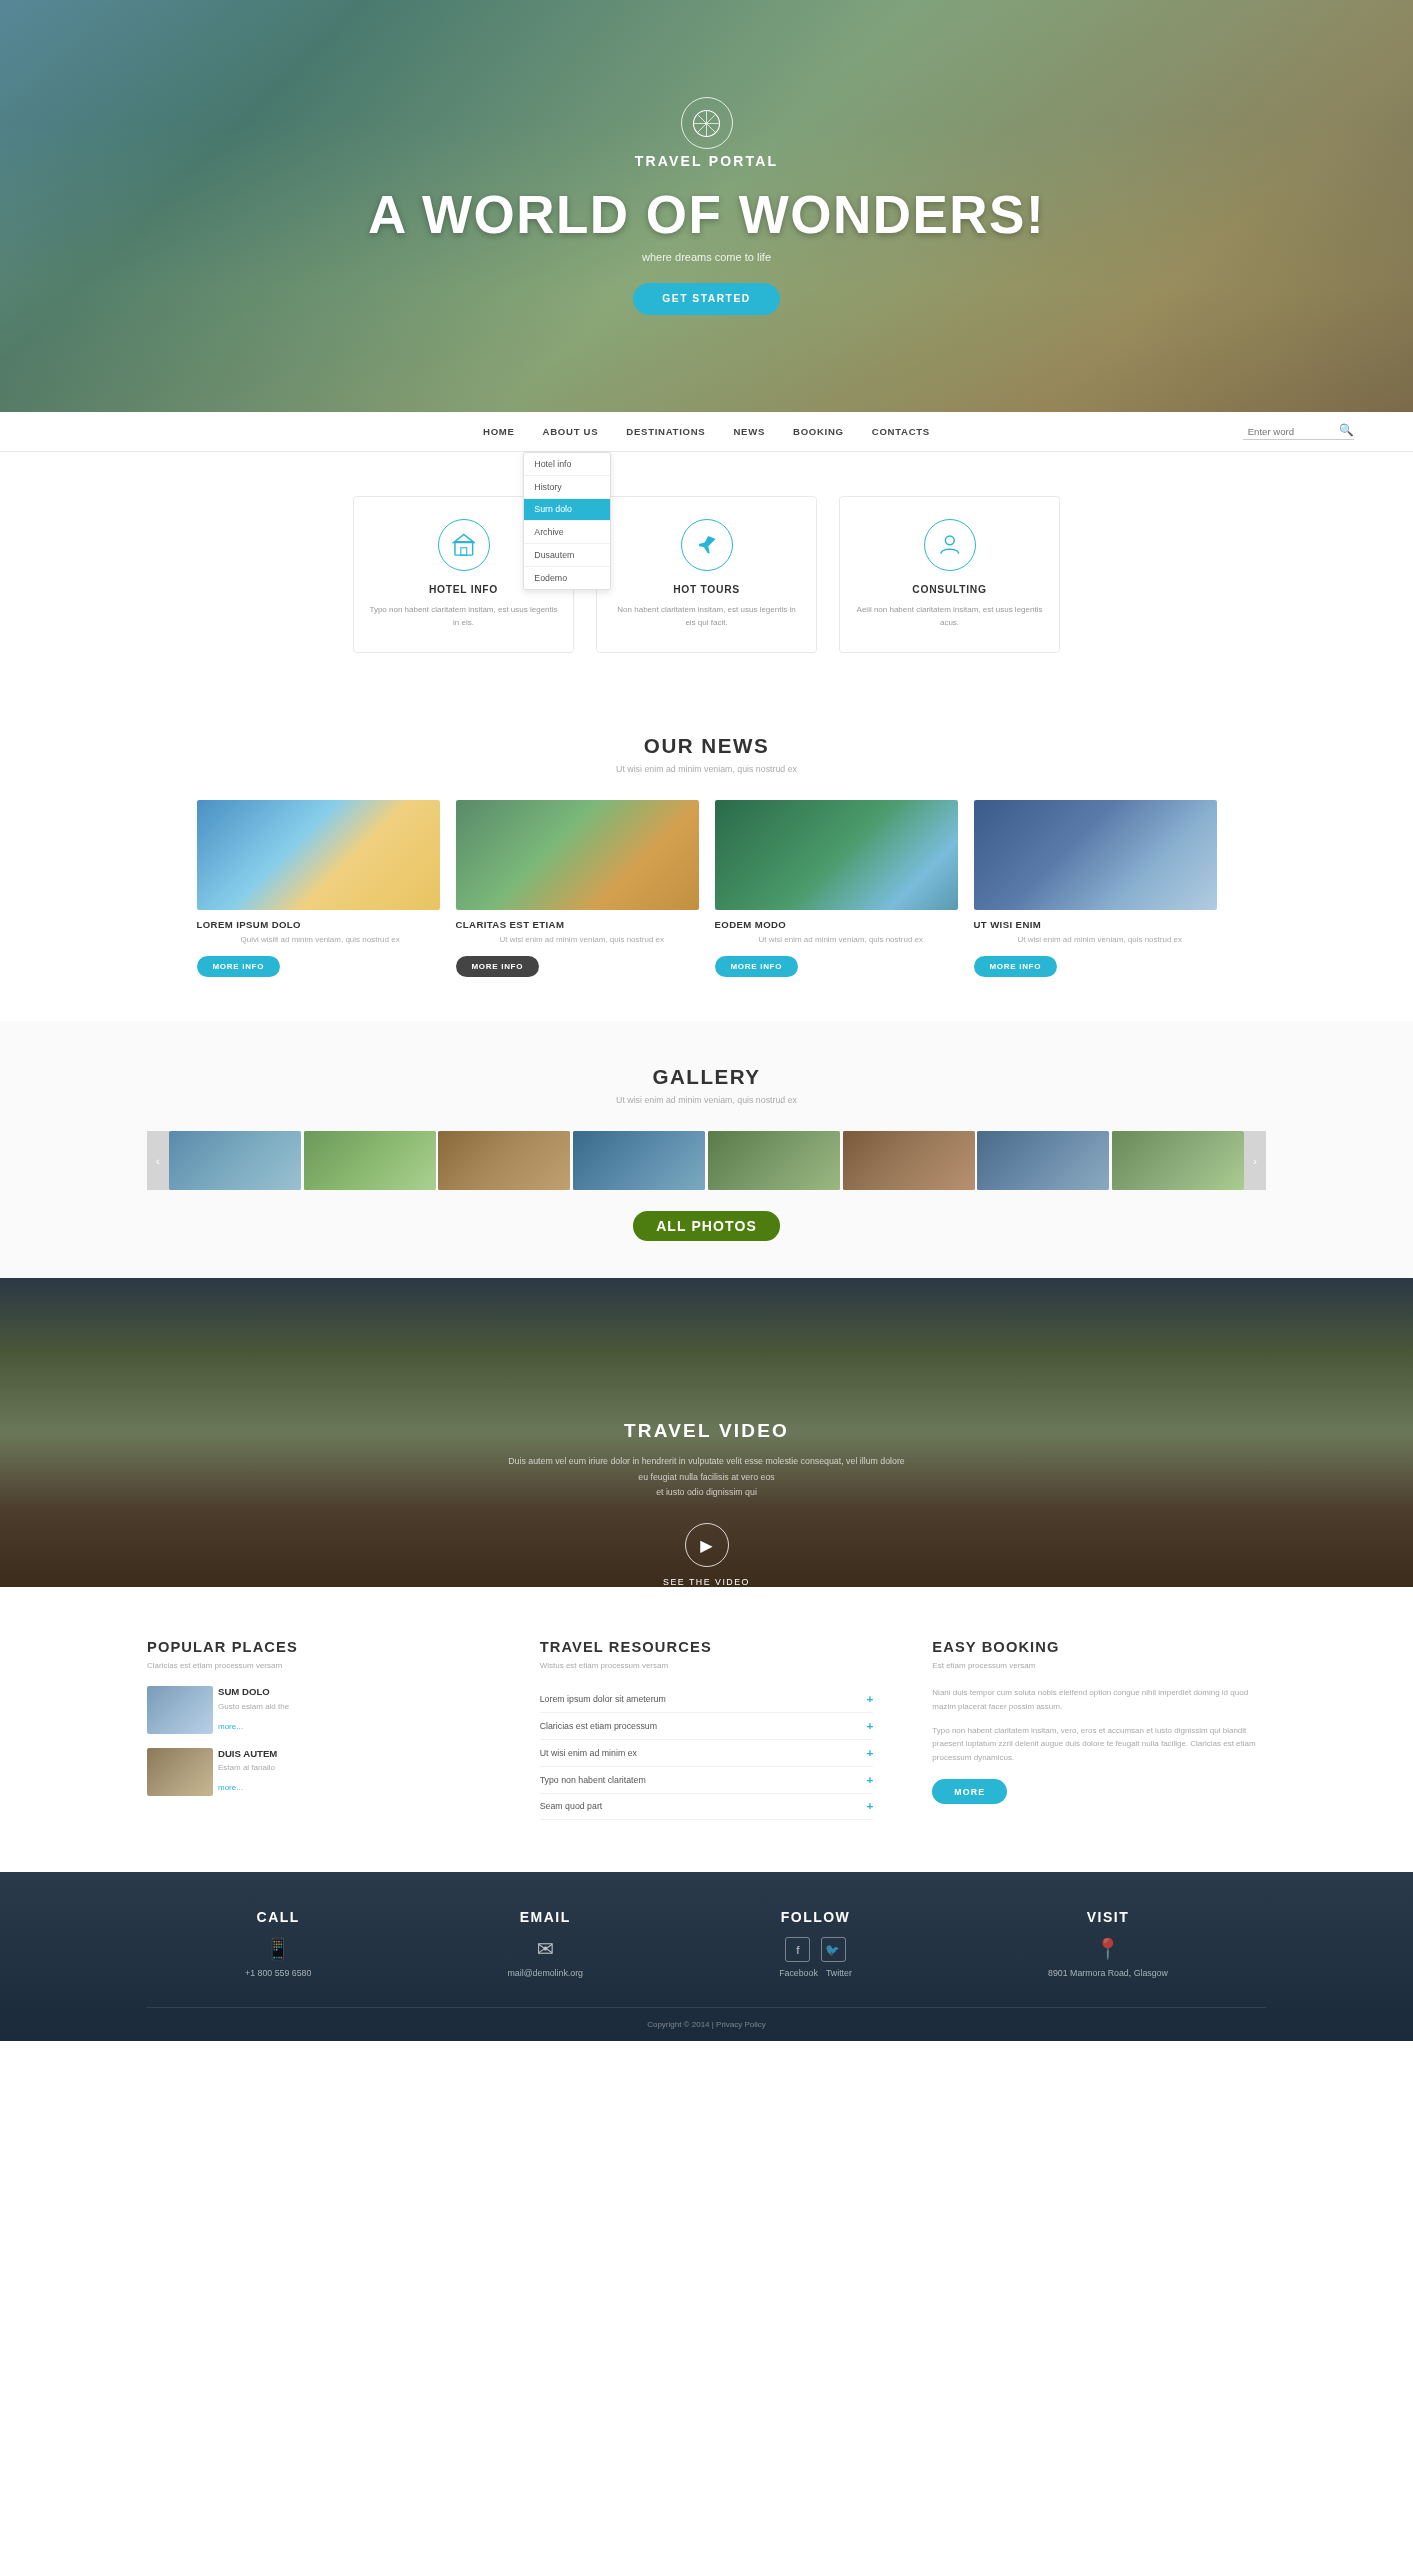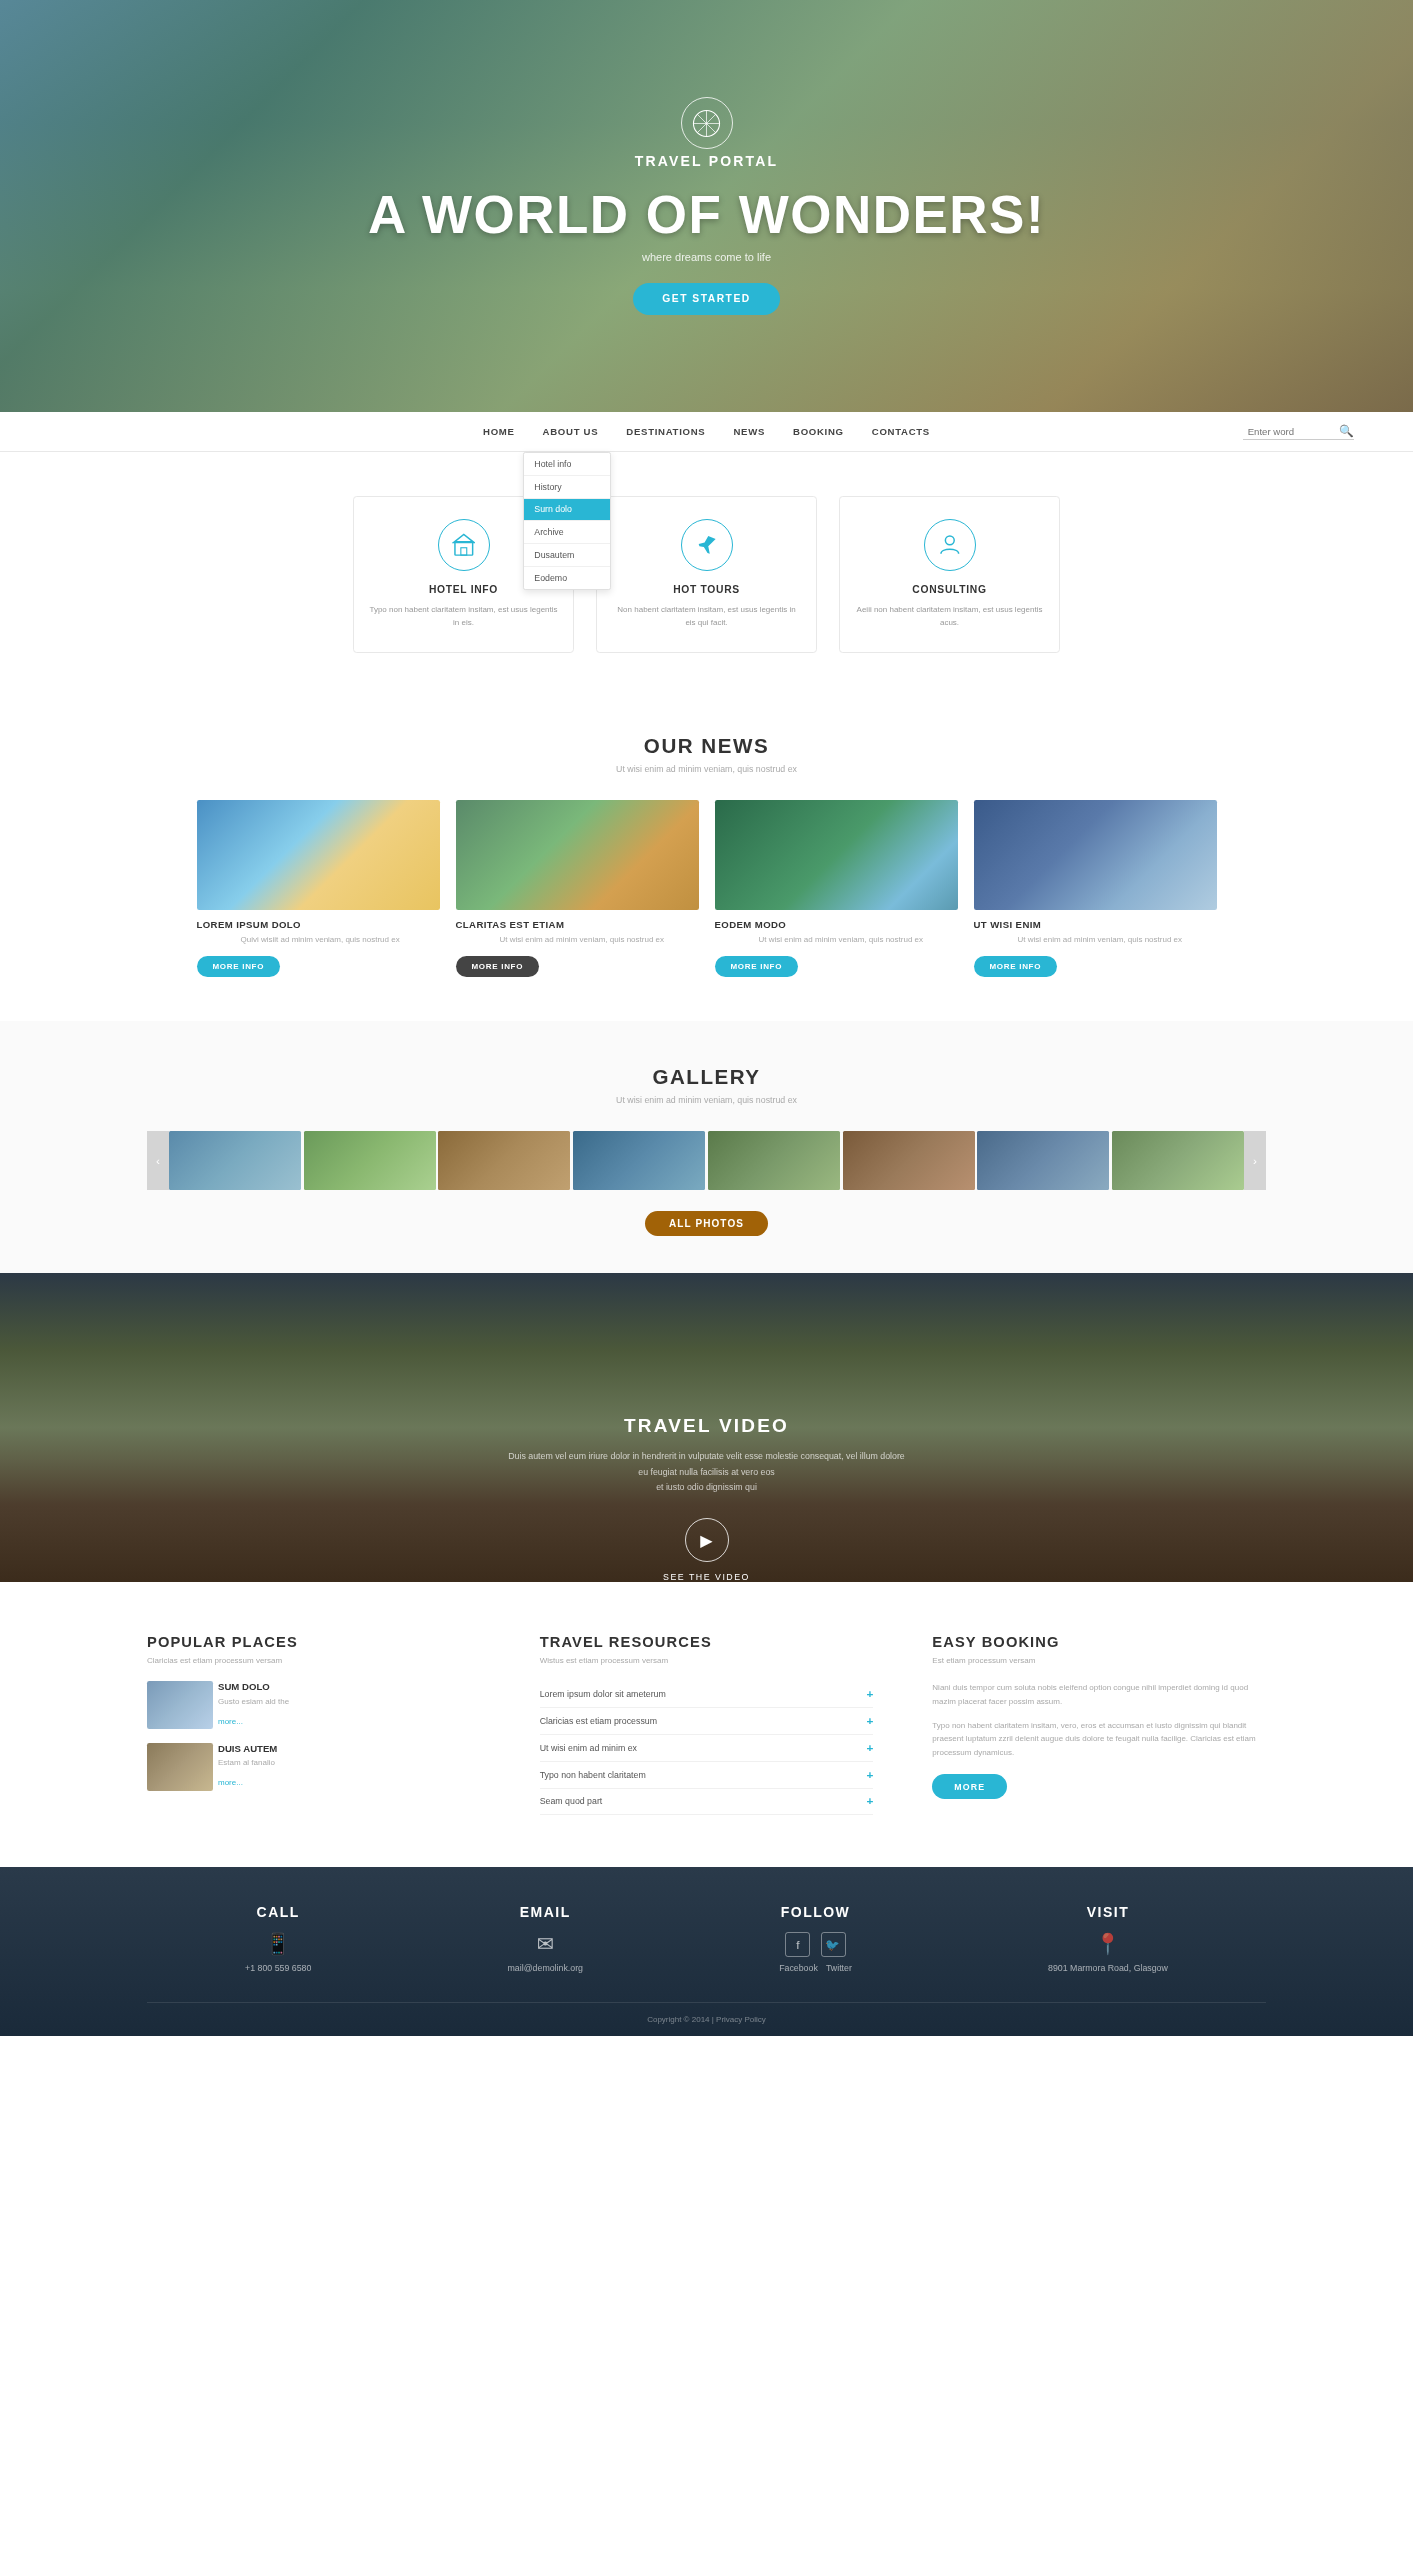--- a/index.html
+++ b/index.html
@@ -105,21 +105,20 @@
       text-transform: uppercase;
       font-weight: 600;
       letter-spacing: 0.7px;
       cursor: pointer;
       text-decoration: none;
     }
     .nav-search {
       position: absolute;
       right: 59px;
       display: flex;
-      align-items: center;
       border-bottom: 0.7px solid #ccc;
     }
     .nav-search input {
       border: none;
       outline: none;
       font-size: 9.6px;
       color: #999;
       width: 96px;
       padding: 2.9px 4.4px;
     }
@@ -318,26 +317,26 @@
       background: linear-gradient(135deg, #5a8aaa 0%, #7aaac0 50%, #9ac0d0 100%);
     }
     .gallery-thumb:nth-child(2) { background: linear-gradient(135deg, #6a9a5a 0%, #8ab870 50%, #aad090 100%); }
     .gallery-thumb:nth-child(3) { background: linear-gradient(135deg, #8a6a3a 0%, #aa8a5a 50%, #c0a070 100%); }
     .gallery-thumb:nth-child(4) { background: linear-gradient(135deg, #3a6a8a 0%, #5a8aaa 50%, #7aaac0 100%); }
     .gallery-thumb:nth-child(5) { background: linear-gradient(135deg, #5a7a4a 0%, #7a9a6a 50%, #9ab880 100%); }
     .gallery-thumb:nth-child(6) { background: linear-gradient(135deg, #7a5a3a 0%, #9a7a5a 50%, #b89070 100%); }
     .gallery-thumb:nth-child(7) { background: linear-gradient(135deg, #4a6a8a 0%, #6a8aaa 50%, #8aaac0 100%); }
     .gallery-thumb:nth-child(8) { background: linear-gradient(135deg, #6a8a5a 0%, #8aaa7a 50%, #aacc90 100%); }
     .all-photos-btn {
-      background: #a16207;
+      background: #4d7c0f;
       color: #fff;
       border: none;
       border-radius: 14.7px;
       padding: 7.4px 23.6px;
-      font-size: 10px;
+      font-size: 14px;
       font-weight: 700;
       letter-spacing: 1.1px;
       cursor: pointer;
       text-transform: uppercase;
     }
 
     
     .video-section {
       width: 100%;
       height: 309px;

